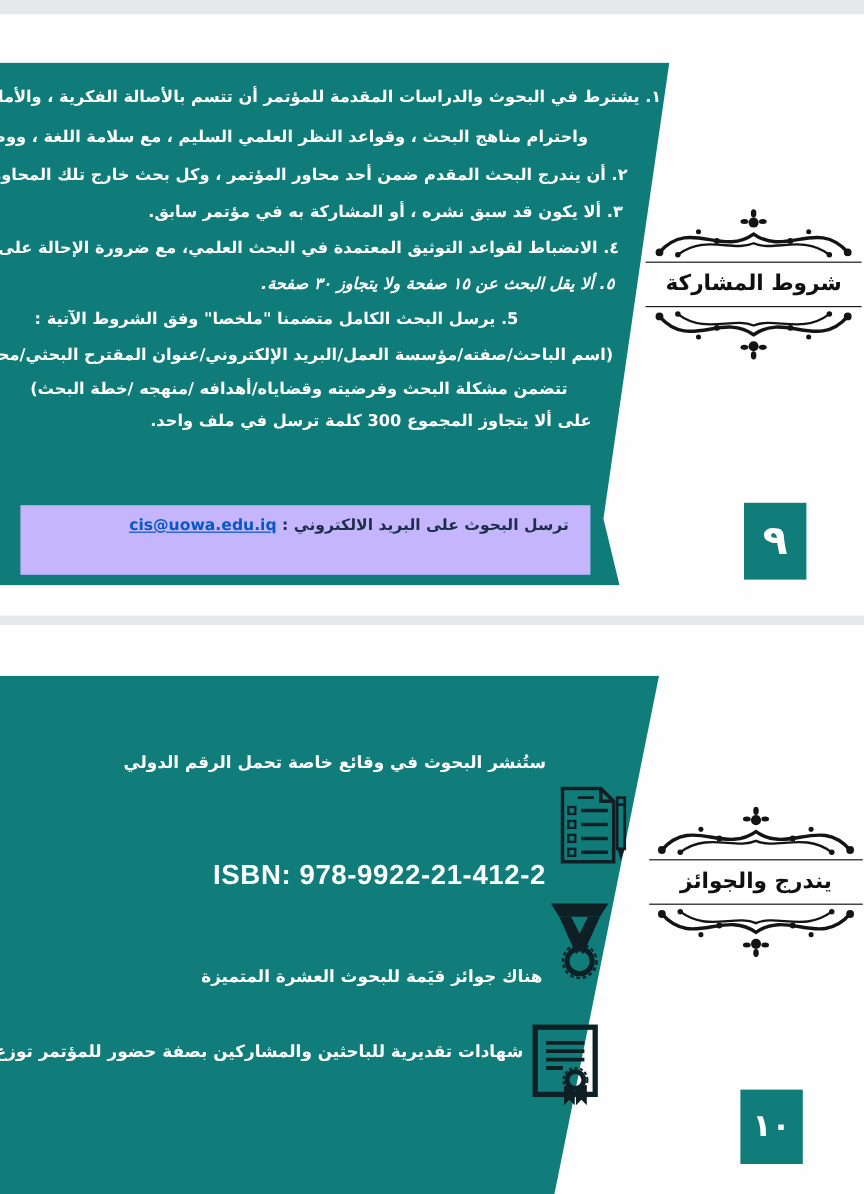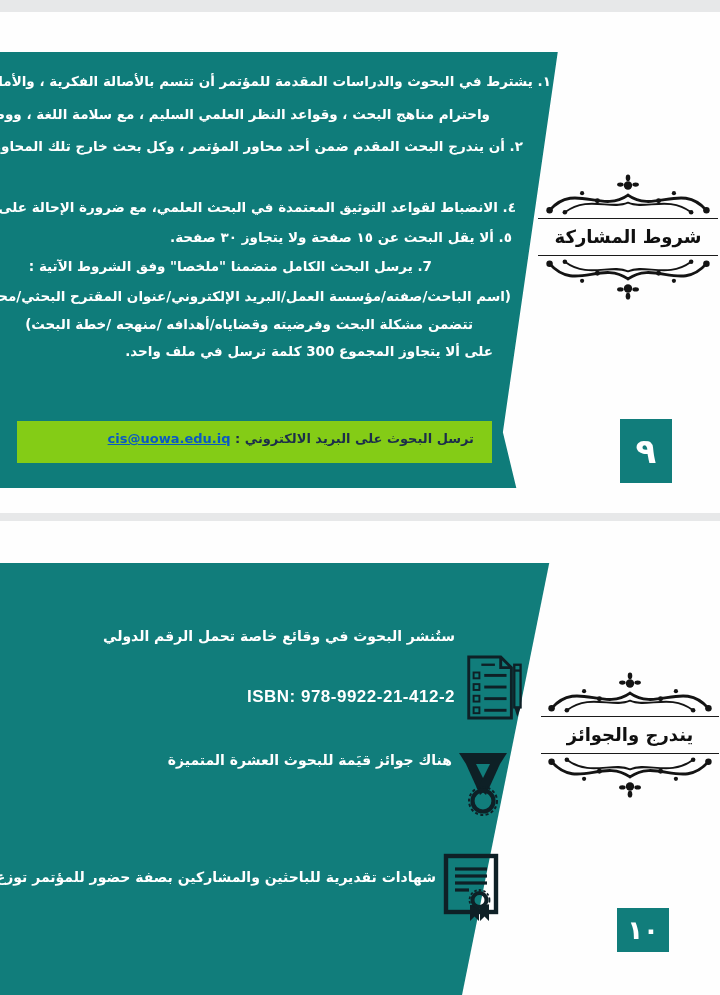--- a/index.html
+++ b/index.html
@@ -16,72 +16,73 @@
 
   .teal1{position:absolute;left:0;top:52px;width:560px;height:436px;background:#0f7c7a;
          clip-path:polygon(0 0,99.6% 0,89.8% 87.2%,92.2% 100%,0 100%);}
   .teal2{position:absolute;left:0;top:563px;width:552px;height:432px;background:#117d7b;
          clip-path:polygon(0 0,99.5% 0,83.7% 100%,0 100%);}
 
   .aline{position:absolute;direction:rtl;white-space:nowrap;color:#ffffff;
          font-weight:700;font-size:13.5px;line-height:20px;}
   .l1{top:71px;right:169px;}  .l2{top:104px;right:230px;}
   .l3{top:136px;right:197px;} .l4{top:167px;right:201px;}
-  .l5{top:197px;right:204px;} .l6{top:227px;right:208px;}
+  .l5{top:197px;right:204px;} .l6{top:227px;right:208px;font-style:italic;}
   .l7{top:256px;right:288px;} .l8{top:286px;right:209px;}
   .l9{top:314px;right:247px;margin-left:10px;} .l10{top:341px;right:227px;}
 
-  .email-box{position:absolute;left:17px;top:421px;width:475px;height:42px;background:#84cc16;
+  .email-box{position:absolute;left:17px;top:421px;width:475px;height:58px;background:#c4b5fd;
              direction:rtl;text-align:right;padding:6px 18px 0 10px;box-sizing:border-box;}
   .email-line{color:#1c2e4a;font-weight:700;font-size:13px;line-height:23px;white-space:nowrap;}
   .email-link{color:#0a58c5;text-decoration:underline;font-weight:700;direction:ltr;unicode-bidi:embed;cursor:pointer;}
 
   .pagebox{position:absolute;background:#117d7b;color:#ffffff;display:flex;
            align-items:center;justify-content:center;font-weight:700;}
   .pagebox-9{left:620px;top:419px;width:52px;height:64px;font-size:34px;}
-  .pagebox-10{left:617px;top:908px;width:52px;height:44px;font-size:26px;letter-spacing:2px;}
+  .pagebox-10{left:617px;top:908px;width:52px;height:62px;font-size:26px;letter-spacing:2px;}
 
   .sidebar{position:absolute;text-align:center;color:#101010;}
   .sidebar1{left:538px;top:174px;width:180px;}
   .sidebar2{left:541px;top:672px;width:178px;}
   .sb-title{font-size:18px;font-weight:700;line-height:36px;white-space:nowrap;direction:rtl;}
   .sb-rule{border:0;border-top:1.6px solid #1b1b1b;margin:0;}
   .flourish{display:block;margin:0 auto;}
   .flourish.flip{transform:scaleY(-1);}
 
   .icon{position:absolute;}
   .icon-checklist{left:461px;top:652px;}
   .icon-medal{left:455px;top:751px;}
   .icon-cert{left:443px;top:853px;}
 
   .s2line{position:absolute;direction:rtl;white-space:nowrap;color:#ffffff;
           font-weight:700;font-size:14px;}
   .s2-i1a{top:628px;right:265px;}
-  .s2-i1b{top:687px;right:265px;direction:ltr;font-family:"Liberation Sans",sans-serif;font-size:17px;letter-spacing:.5px;}
-  .s2-i2{top:752px;right:268px;}
+  .s2-i1b{top:716px;right:265px;direction:ltr;font-family:"Liberation Sans",sans-serif;font-size:23px;letter-spacing:.5px;}
+  .s2-i2{top:806px;right:268px;}
   .s2-i3{top:869px;right:284px;}
 </style>
 </head>
 <body>
 
 <div class="page">
 
   <div class="strip strip-top"></div>
   <div class="slide-white slide1-white"></div>
   <div class="strip strip-mid"></div>
   <div class="slide-white slide2-white"></div>
 
   <div class="teal1"></div>
 
   <div class="aline l1">١. يشترط في البحوث والدراسات المقدمة للمؤتمر أن تتسم بالأصالة الفكرية ، والأمانة العلمية ،</div>
   <div class="aline l2">واحترام مناهج البحث ، وقواعد النظر العلمي السليم ، مع سلامة اللغة ، ووضوح الفكرة.</div>
   <div class="aline l3">٢. أن يندرج البحث المقدم ضمن أحد محاور المؤتمر ، وكل بحث خارج تلك المحاور يستبعد.</div>
+  <div class="aline l4">٣. ألا يكون قد سبق نشره ، أو المشاركة به في مؤتمر سابق.</div>
   <div class="aline l5">٤. الانضباط لقواعد التوثيق المعتمدة في البحث العلمي، مع ضرورة الإحالة على المصادر الأصلية.</div>
   <div class="aline l6">٥. ألا يقل البحث عن ١٥ صفحة ولا يتجاوز ٣٠ صفحة.</div>
-  <div class="aline l7">7. يرسل البحث الكامل متضمنا "ملخصا" وفق الشروط الآتية :</div>
+  <div class="aline l7">5. يرسل البحث الكامل متضمنا "ملخصا" وفق الشروط الآتية :</div>
   <div class="aline l8">(اسم الباحث/صفته/مؤسسة العمل/البريد الإلكتروني/عنوان المقترح البحثي/محور المشاركة/مقدمة</div>
   <div class="aline l9">تتضمن مشكلة البحث وفرضيته وقضاياه/أهدافه /منهجه /خطة البحث)</div>
   <div class="aline l10">على ألا يتجاوز المجموع 300 كلمة ترسل في ملف واحد.</div>
 
   <div class="email-box">
     <div class="email-line"><span>ترسل البحوث على البريد الالكتروني :</span>&nbsp;<span class="email-link">cis@uowa.edu.iq</span></div>
   </div>
 
   <div class="pagebox pagebox-9">
       <span>٩</span>

